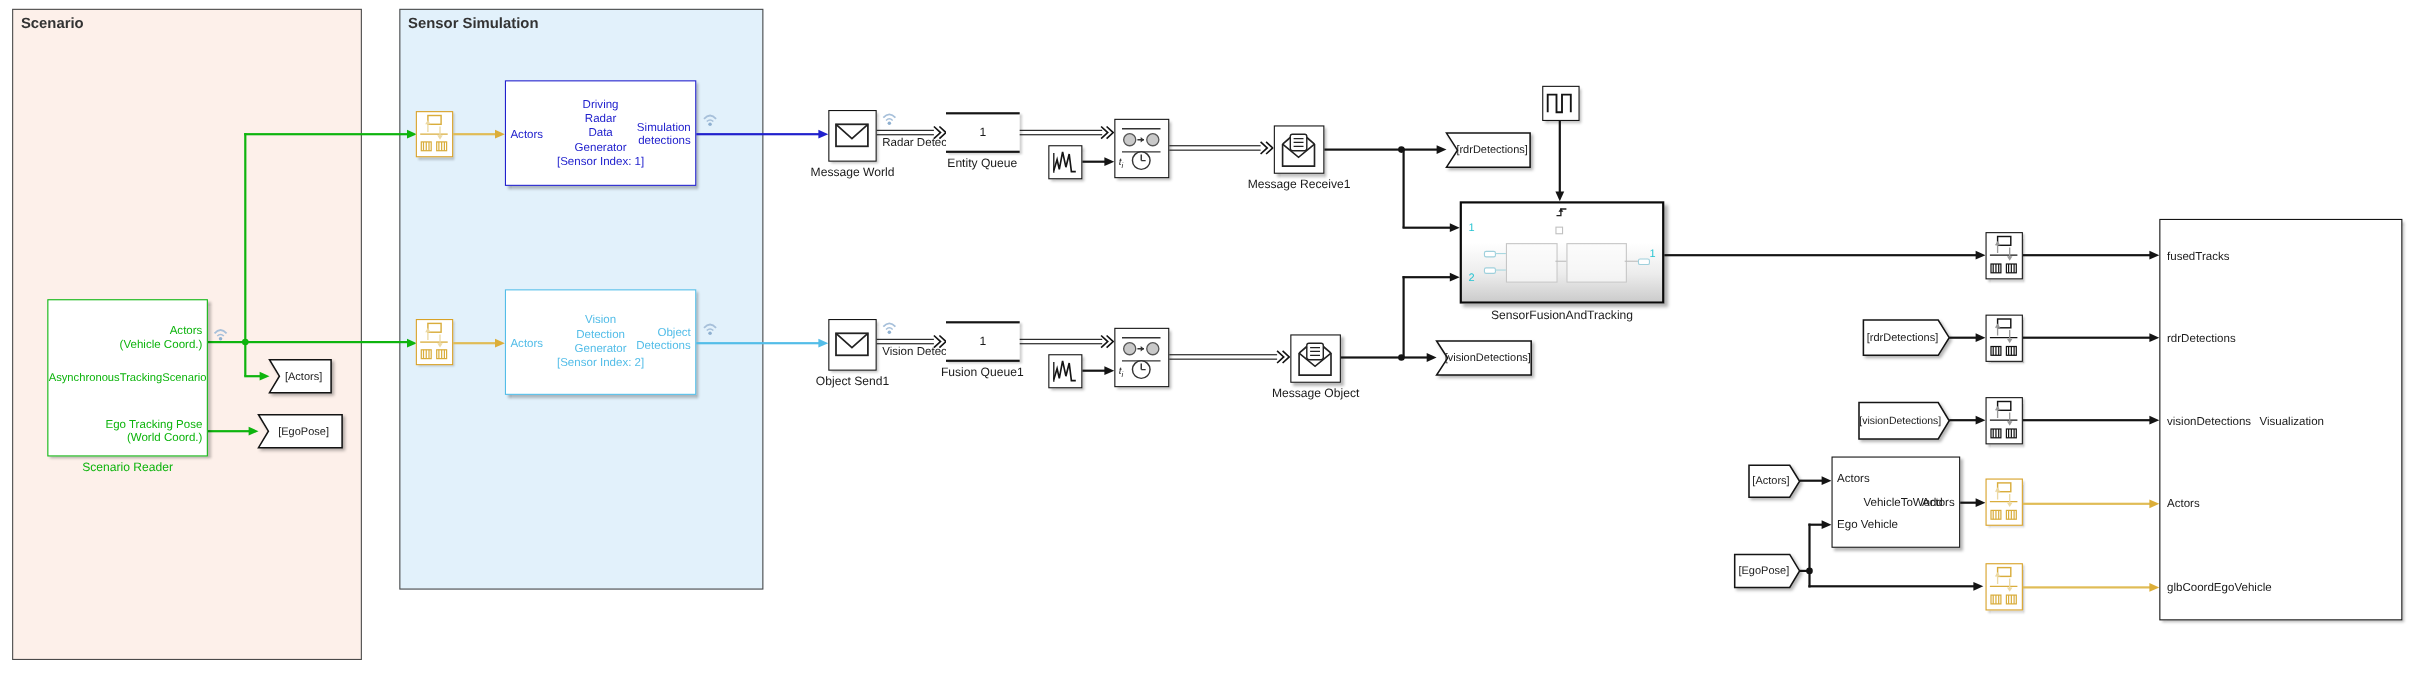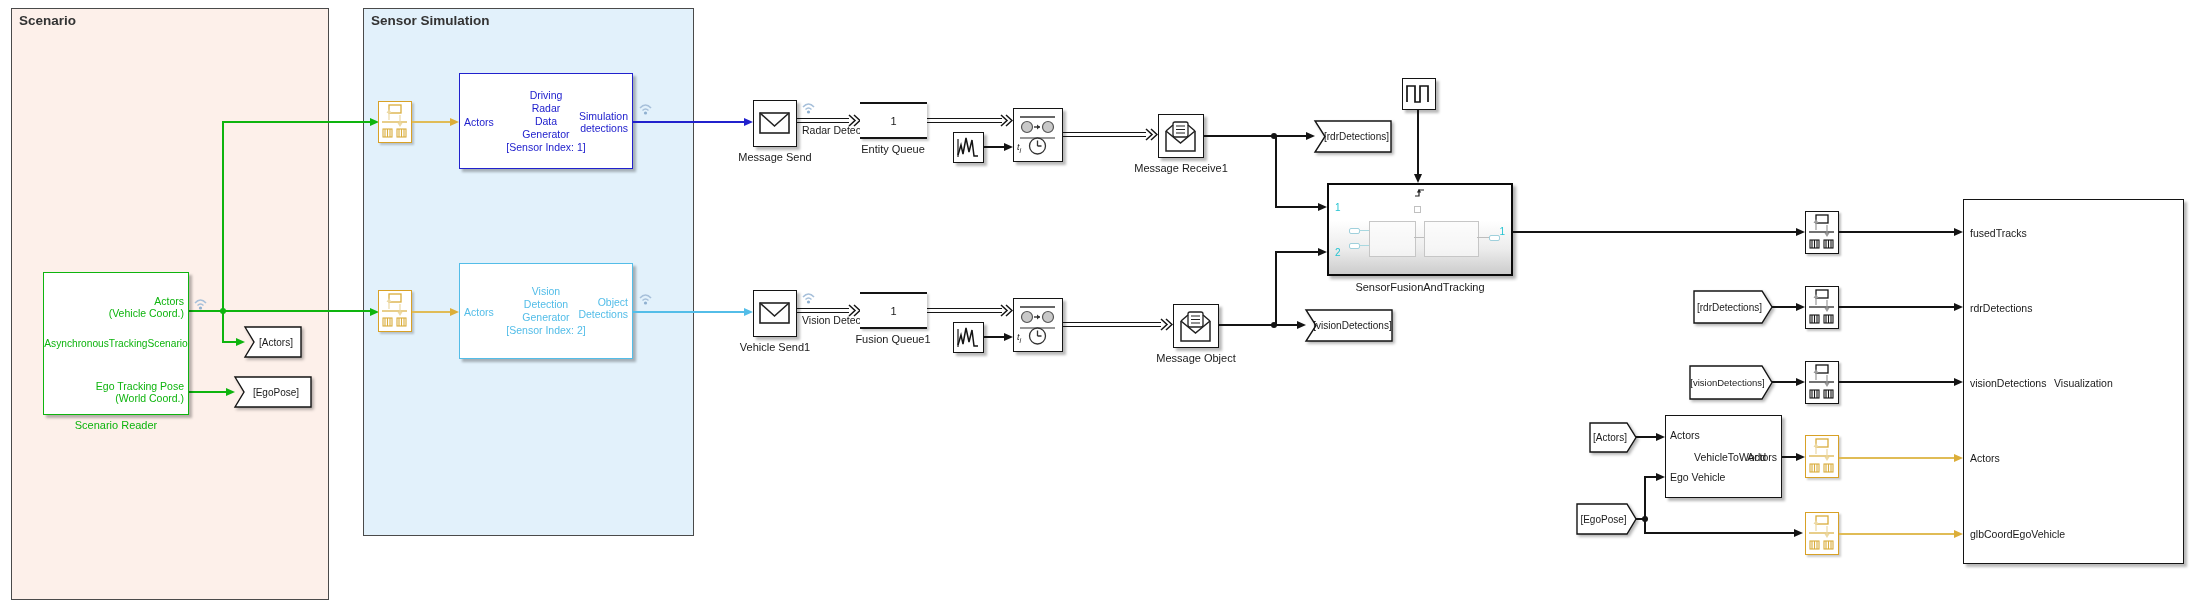--- a/index.html
+++ b/index.html
@@ -191,21 +191,21 @@
     <svg width="41" height="44">
       <rect x="6" y="12" width="29" height="20" fill="none" stroke="#222" stroke-width="1.6"></rect>
       <path d="M6,12 L20.5,25 L35,12" fill="none" stroke="#222" stroke-width="1.6"></path>
     </svg>
   </div>
   <svg class="abs" style="left:800px;top:100px;" width="17" height="14">
     <path d="M3,7 Q8.5,1 14,7" stroke="#a7c0da" stroke-width="1.6" fill="none"></path>
     <path d="M5.5,9.5 Q8.5,6.5 11.5,9.5" stroke="#a7c0da" stroke-width="1.4" fill="none"></path>
     <circle cx="8.5" cy="12" r="1.6" fill="#8fb0d0"></circle>
   </svg>
-  <div class="lbl" style="left:715px;top:151px;width:120px;">Message Send</div>
+  <div class="lbl" style="left:715px;top:151px;width:120px;">Message World</div>
 
   <div class="dl" style="left:797px;top:118px;width:52px;"></div>
   <svg class="abs" style="left:848px;top:114px;" width="13" height="13">
     <path d="M1,1 L7,6.5 L1,12 M6,1 L12,6.5 L6,12" stroke="#141414" stroke-width="1.5" fill="none"></path>
   </svg>
   <div class="wlbl" style="left:802px;top:124px;">Radar Detections</div>
 
   <div class="queue" style="left:860px;top:102px;width:67px;height:37px;">
     <span>1</span>
   </div>
@@ -248,21 +248,21 @@
     <svg width="41" height="44">
       <rect x="6" y="12" width="29" height="20" fill="none" stroke="#222" stroke-width="1.6"></rect>
       <path d="M6,12 L20.5,25 L35,12" fill="none" stroke="#222" stroke-width="1.6"></path>
     </svg>
   </div>
   <svg class="abs" style="left:800px;top:290px;" width="17" height="14">
     <path d="M3,7 Q8.5,1 14,7" stroke="#a7c0da" stroke-width="1.6" fill="none"></path>
     <path d="M5.5,9.5 Q8.5,6.5 11.5,9.5" stroke="#a7c0da" stroke-width="1.4" fill="none"></path>
     <circle cx="8.5" cy="12" r="1.6" fill="#8fb0d0"></circle>
   </svg>
-  <div class="lbl" style="left:715px;top:341px;width:120px;">Vehicle Send1</div>
+  <div class="lbl" style="left:715px;top:341px;width:120px;">Object Send1</div>
 
   <div class="dl" style="left:797px;top:308px;width:52px;"></div>
   <svg class="abs" style="left:848px;top:304px;" width="13" height="13">
     <path d="M1,1 L7,6.5 L1,12 M6,1 L12,6.5 L6,12" stroke="#141414" stroke-width="1.5" fill="none"></path>
   </svg>
   <div class="wlbl" style="left:802px;top:314px;">Vision Detections</div>
 
   <div class="queue" style="left:860px;top:292px;width:67px;height:37px;">
     <span>1</span>
   </div>

